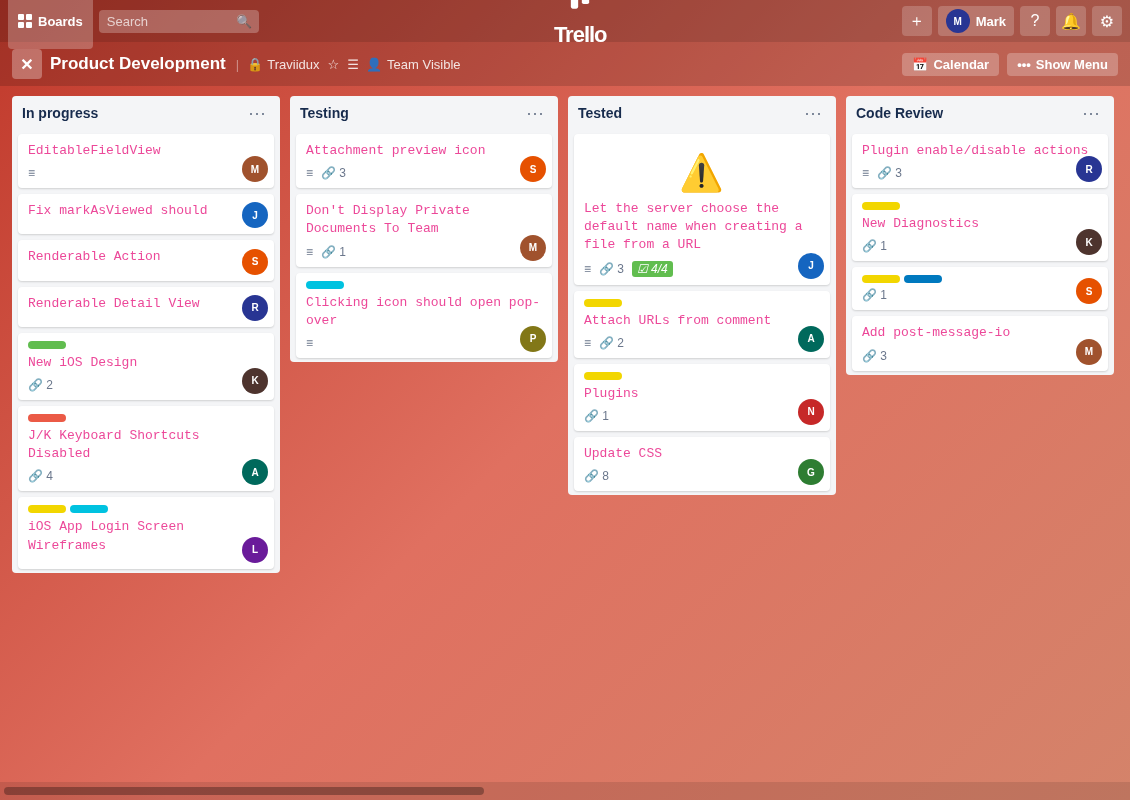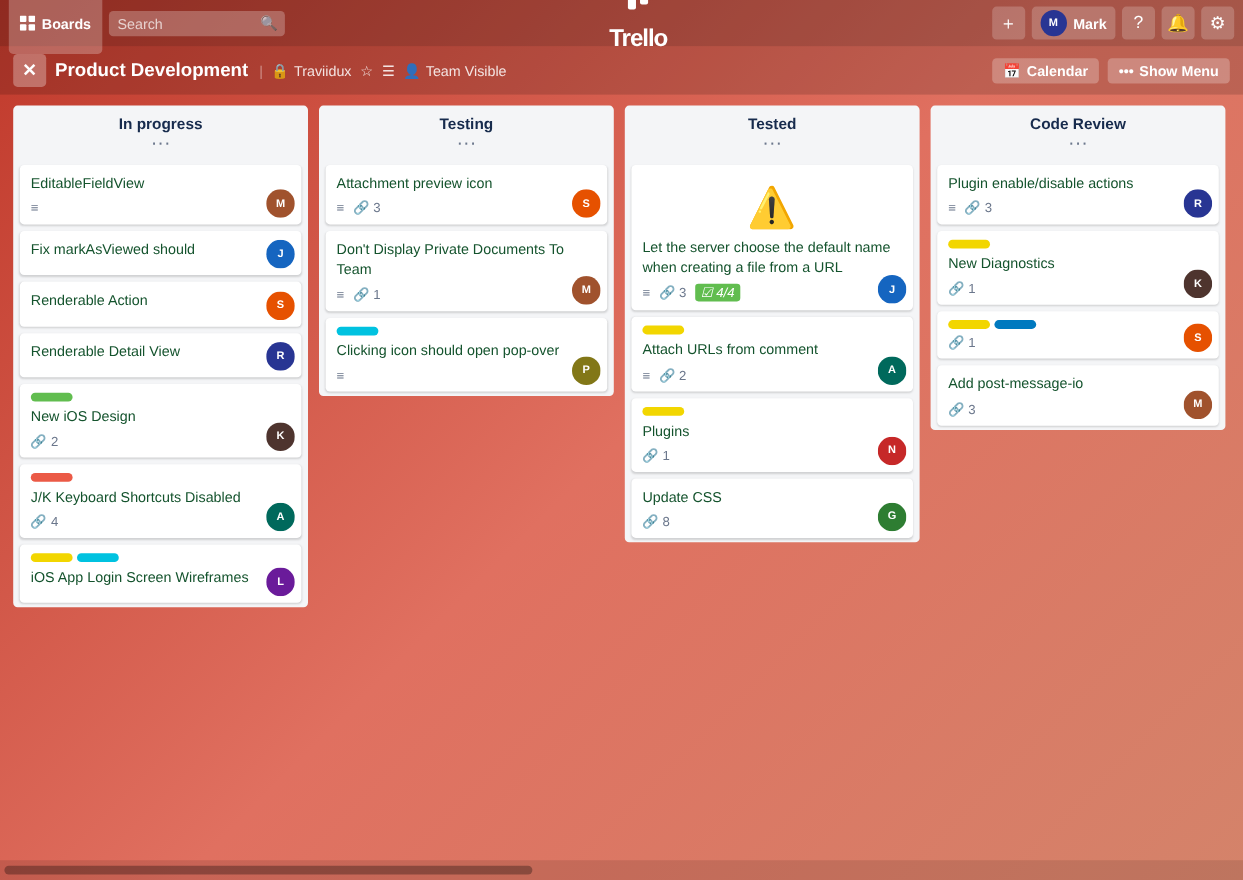--- a/index.html
+++ b/index.html
@@ -34,31 +34,31 @@
 
     
     .board-content { padding: 10px 12px; display: flex; gap: 10px; align-items: flex-start; overflow-x: auto; height: calc(800px - 42px - 44px - 18px); }
 
     
     .board-content::-webkit-scrollbar { height: 8px; }
     .board-content::-webkit-scrollbar-thumb { background: rgba(0,0,0,0.3); border-radius: 4px; }
 
     
     .list { background: #f4f5f7; border-radius: 4px; width: 268px; min-width: 268px; display: flex; flex-direction: column; max-height: 100%; }
-    .list-header { display: flex; align-items: center; justify-content: space-between; padding: 8px 10px; font-size: 14px; font-weight: 700; color: #172b4d; flex-shrink: 0; flex-direction: column; }
+    .list-header { display: flex; align-items: center; justify-content: space-between; padding: 8px 10px; font-size: 14px; font-weight: 700; color: #172b4d; flex-shrink: 0; }
     .list-menu-btn { background: none; border: none; cursor: pointer; color: #6b778c; font-size: 18px; line-height: 1; padding: 0 4px; }
     .list-cards { padding: 4px 6px; overflow-y: auto; flex: 1; display: flex; flex-direction: column; gap: 6px; }
     .list-cards::-webkit-scrollbar { width: 4px; }
     .list-cards::-webkit-scrollbar-thumb { background: rgba(0,0,0,0.15); border-radius: 2px; }
 
     
     .card { background: #fff; border-radius: 4px; padding: 8px 10px; box-shadow: 0 1px 2px rgba(0,0,0,0.15); cursor: pointer; position: relative; }
     .card-labels { display: flex; gap: 4px; margin-bottom: 5px; flex-wrap: wrap; }
     .card-label { height: 8px; border-radius: 4px; width: 38px; }
-    .card-title { font-size: 13px; color: #14532d; line-height: 1.4; margin-bottom: 6px; }
+    .card-title { font-size: 13px; color: #ec4899; line-height: 1.4; margin-bottom: 6px; font-family: Liberation Mono, monospace; }
     .card-footer { display: flex; align-items: center; justify-content: space-between; }
     .card-footer-left { display: flex; align-items: center; gap: 8px; }
     .card-badge { display: flex; align-items: center; gap: 3px; color: #6b778c; font-size: 12px; }
     .card-badge.green { background: #61bd4f; color: #fff; border-radius: 3px; padding: 1px 5px; font-style: italic; }
     .card-avatar { width: 26px; height: 26px; border-radius: 50%; overflow: hidden; position: absolute; right: 6px; bottom: 6px; }
 
     
     .av-brown { background: #a0522d; }
     .av-green { background: #2e7d32; }
     .av-blue { background: #1565c0; }

